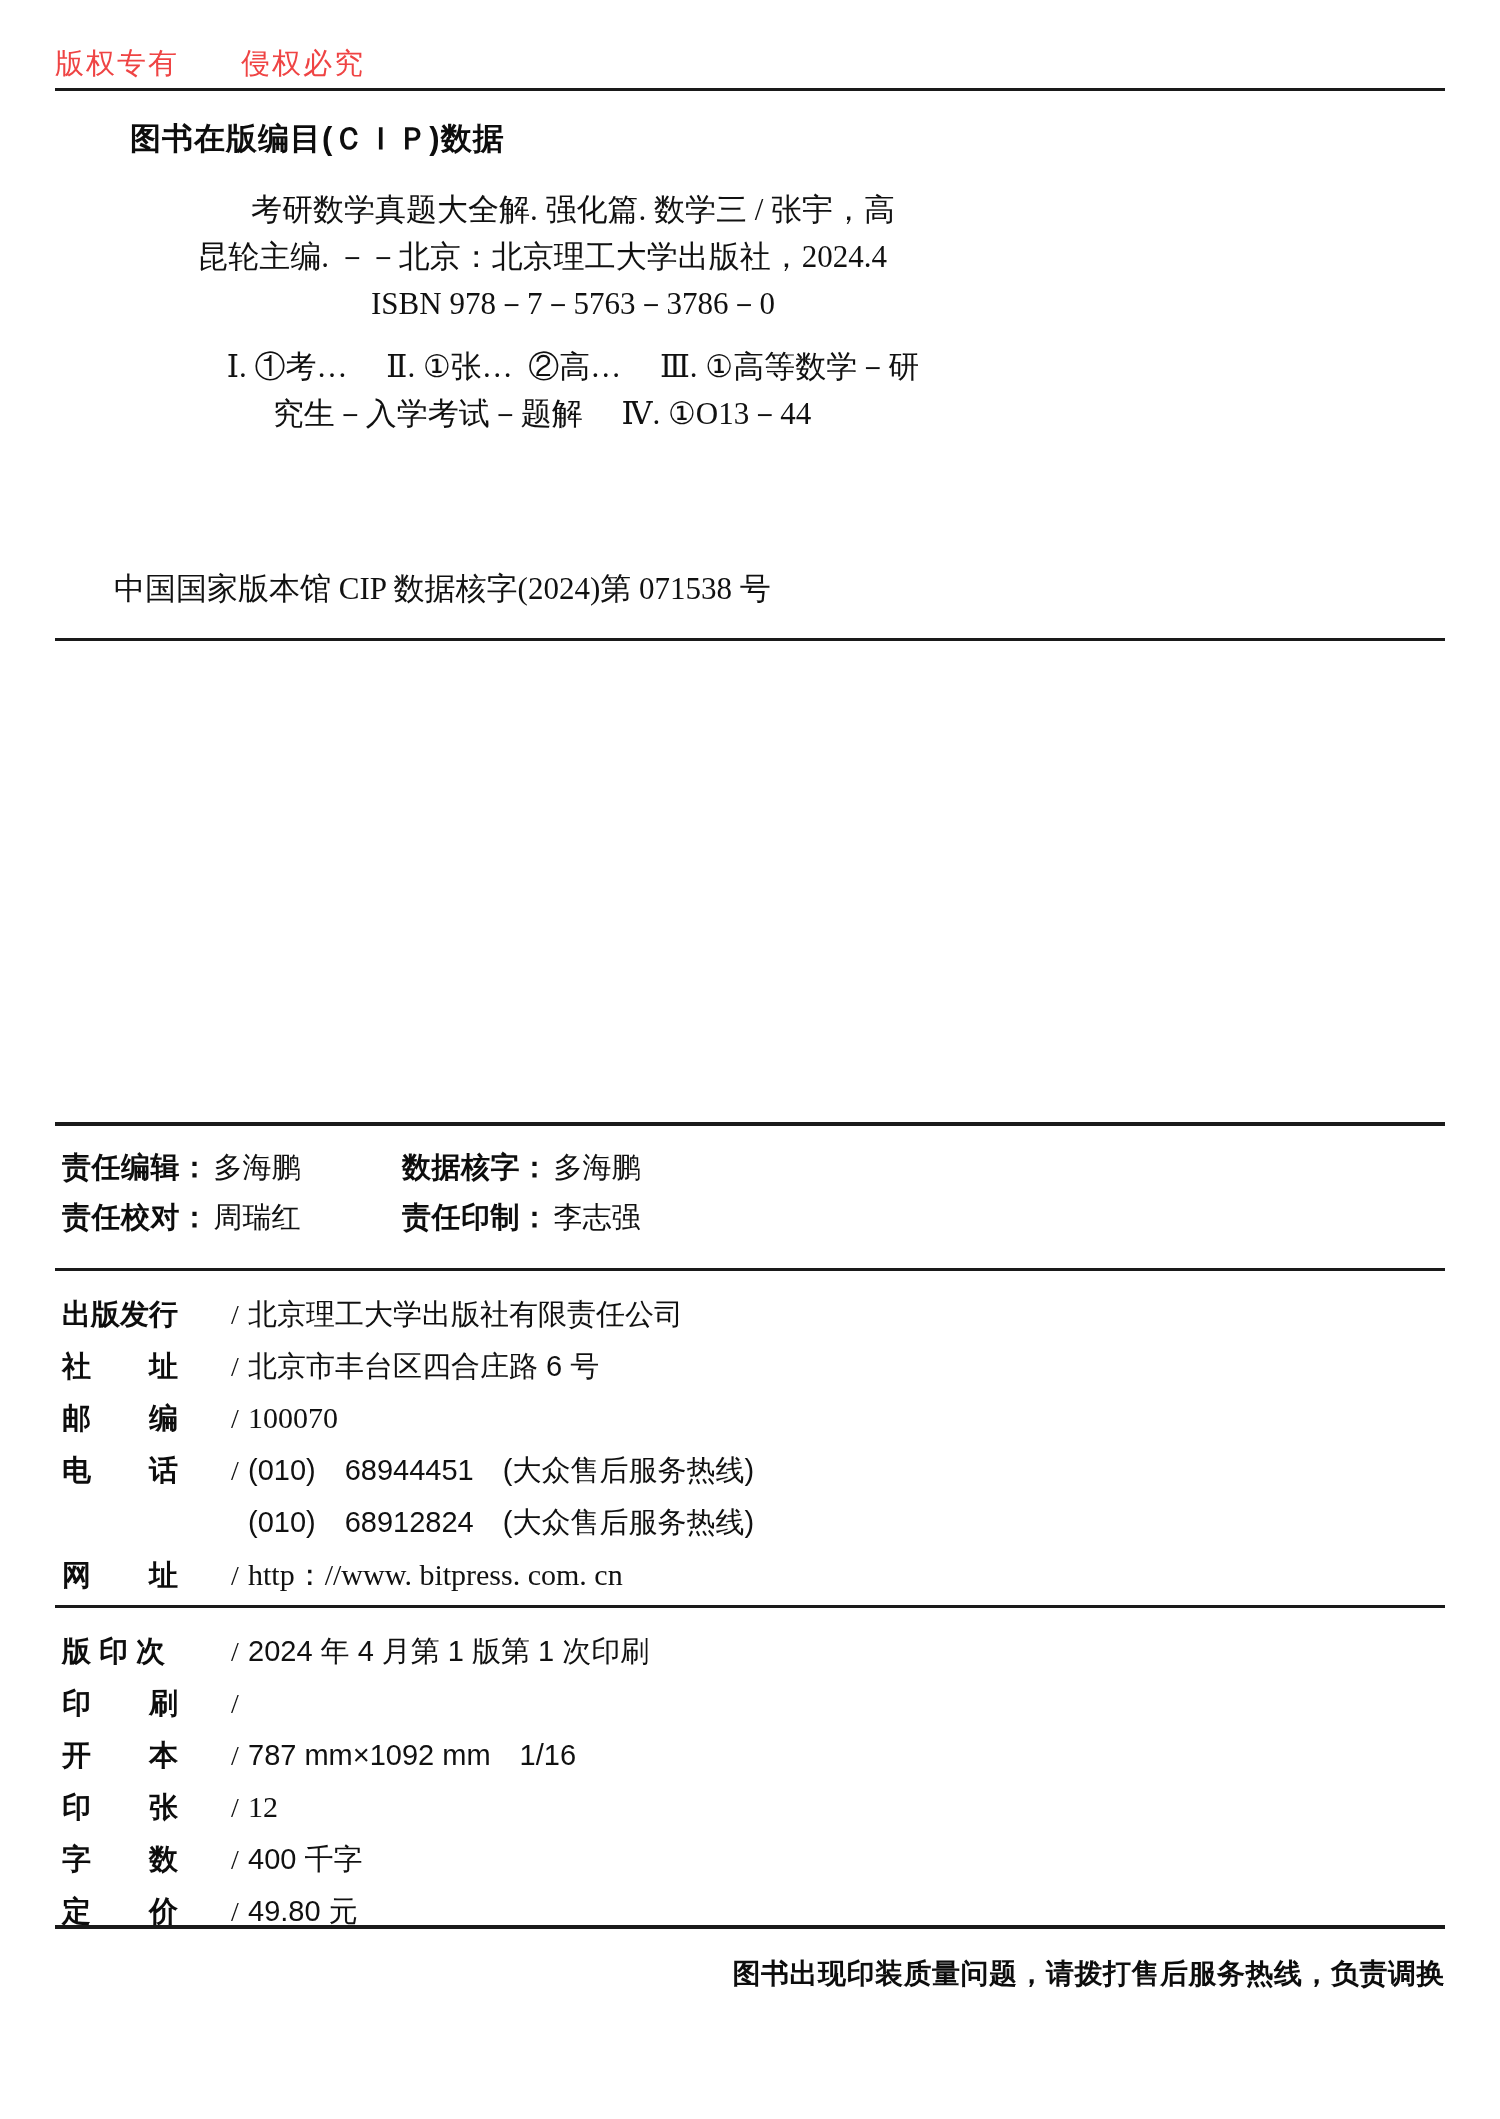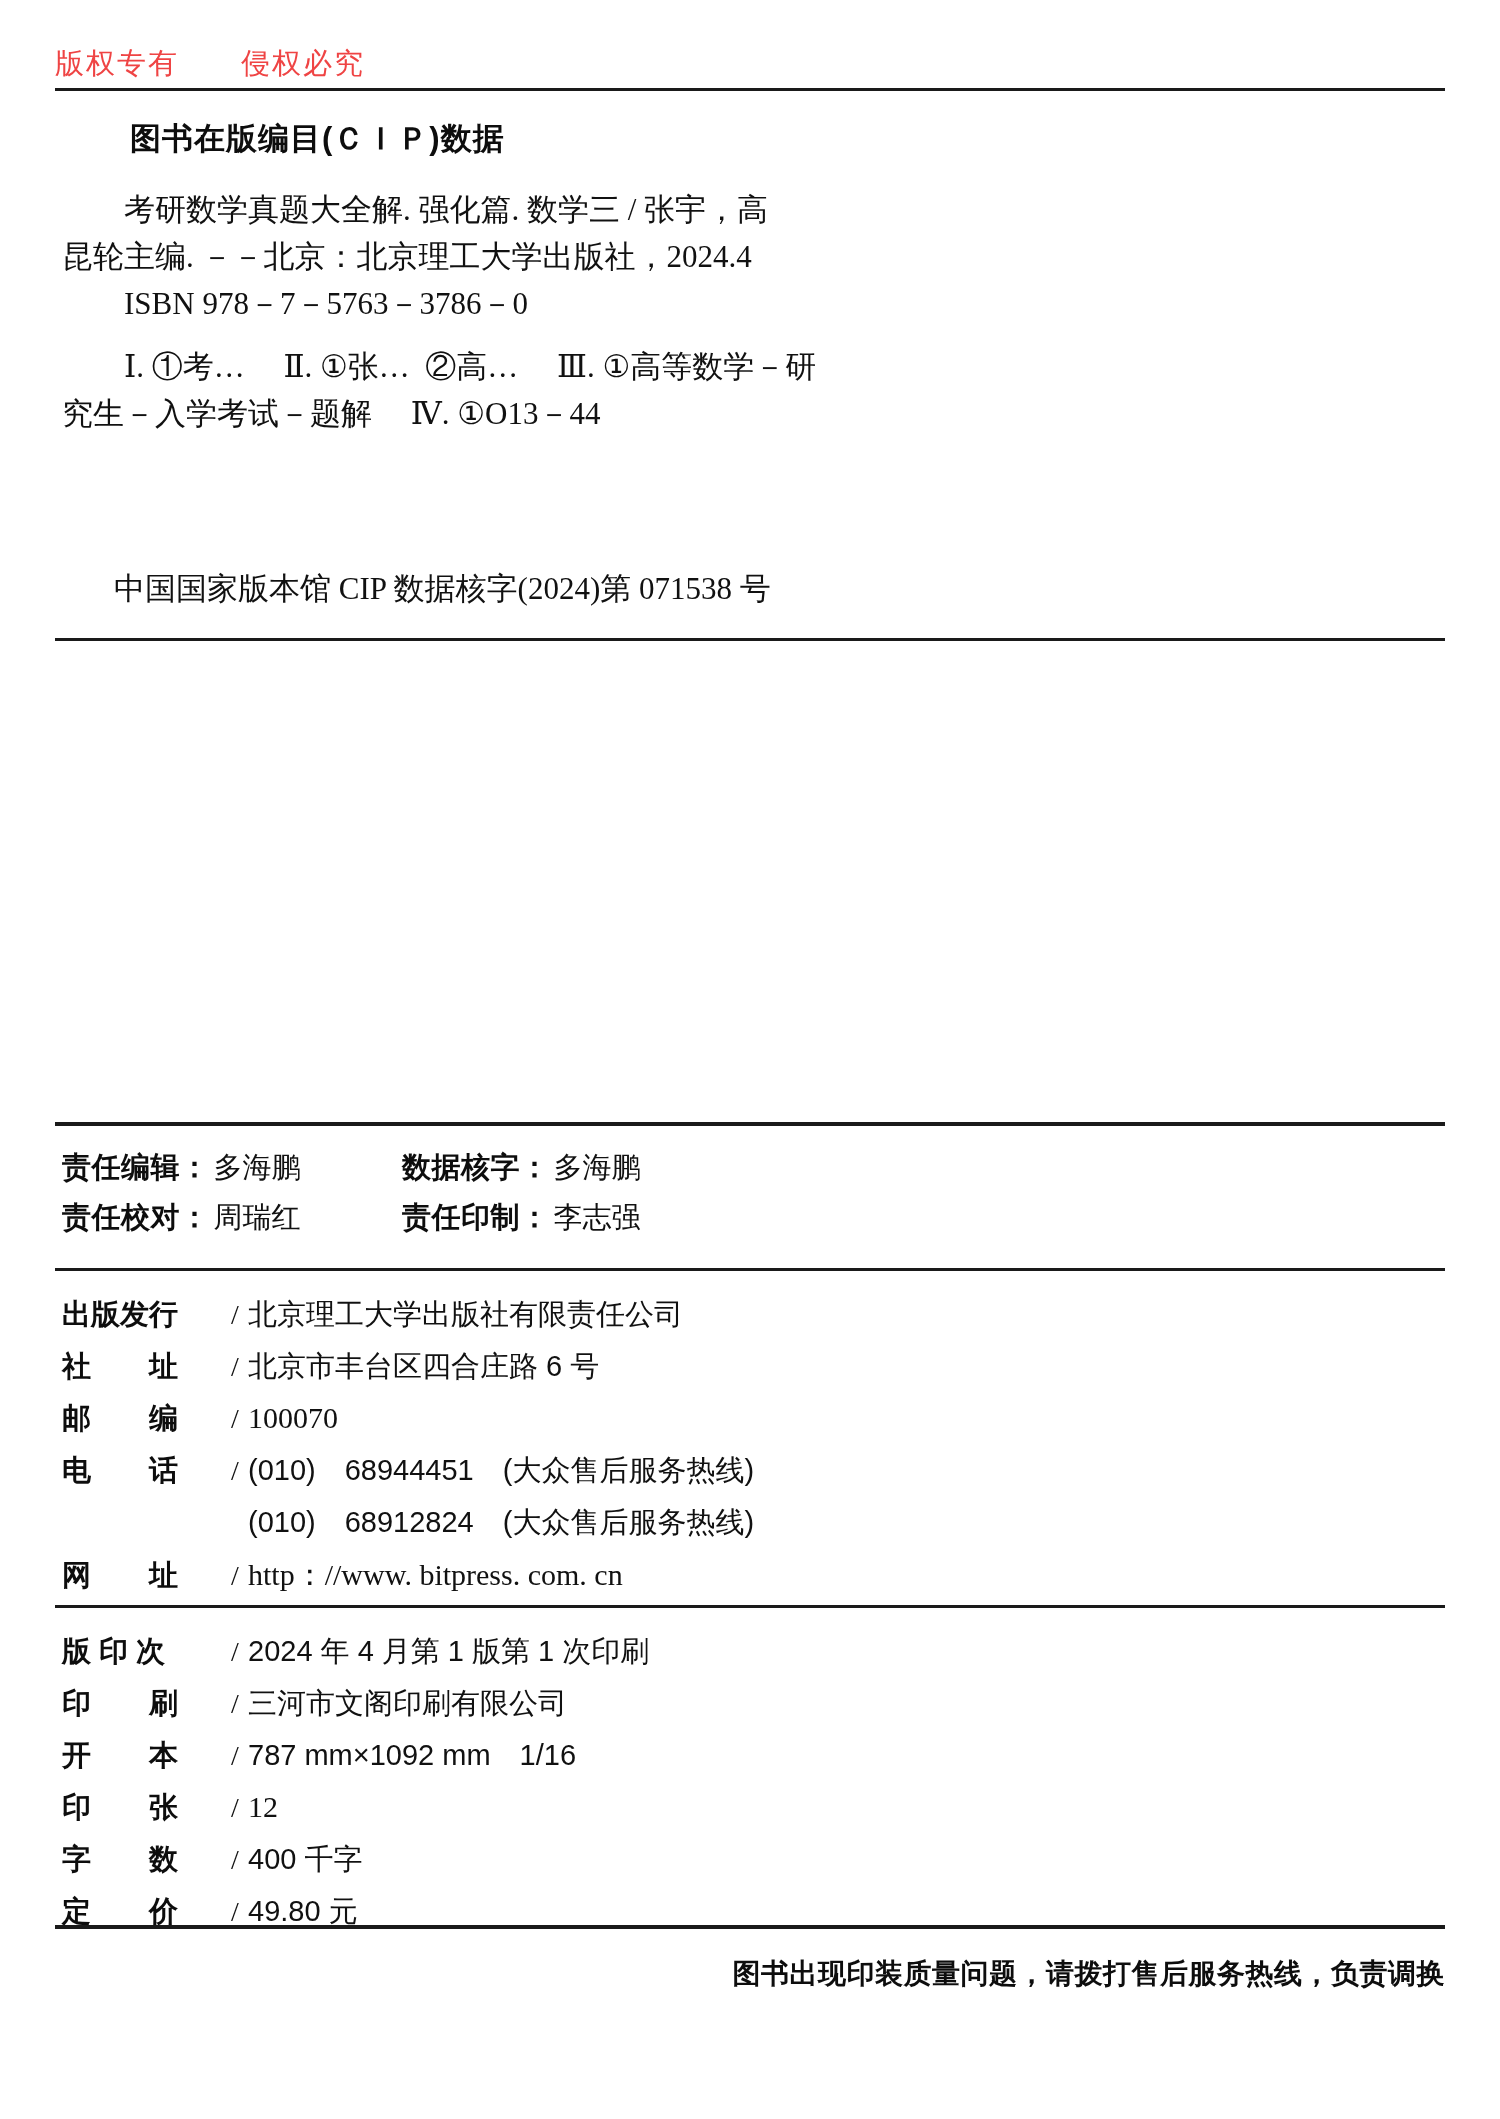--- a/index.html
+++ b/index.html
@@ -55,21 +55,21 @@
   .cip-body {
     position: absolute;
     left: 62px;
     top: 186px;
     width: 960px;
     font-family: "Liberation Serif", "DejaVu Serif", serif;
     font-size: 31px;
     line-height: 47px;
     color: #111111;
   }
-  .cip-line { white-space: pre; }
+  .cip-line { white-space: pre; text-align: center; }
   .cip-gap { height: 16px; }
   .cip-core {
     position: absolute;
     left: 62px;
     top: 568px;
     padding-left: 52px;
     font-size: 31px;
     white-space: pre;
   }
 
@@ -252,21 +252,20 @@
 
   <div class="info-block" style="top:1632px;">
     <div class="info-row">
       <span class="info-key">版 印 次</span>
       <span class="info-sep">/</span>
       <span class="info-val">2024 年 4 月第 1 版第 1 次印刷</span>
     </div>
     <div class="info-row">
       <span class="info-key">印　　刷</span>
       <span class="info-sep">/</span>
-      <span class="info-val">三河市文阁印刷有限公司</span>
     </div>
     <div class="info-row">
       <span class="info-key">开　　本</span>
       <span class="info-sep">/</span>
       <span class="info-val">787 mm×1092 mm　1/16</span>
     </div>
     <div class="info-row">
       <span class="info-key">印　　张</span>
       <span class="info-sep">/</span>
       <span class="info-val serif">12</span>

